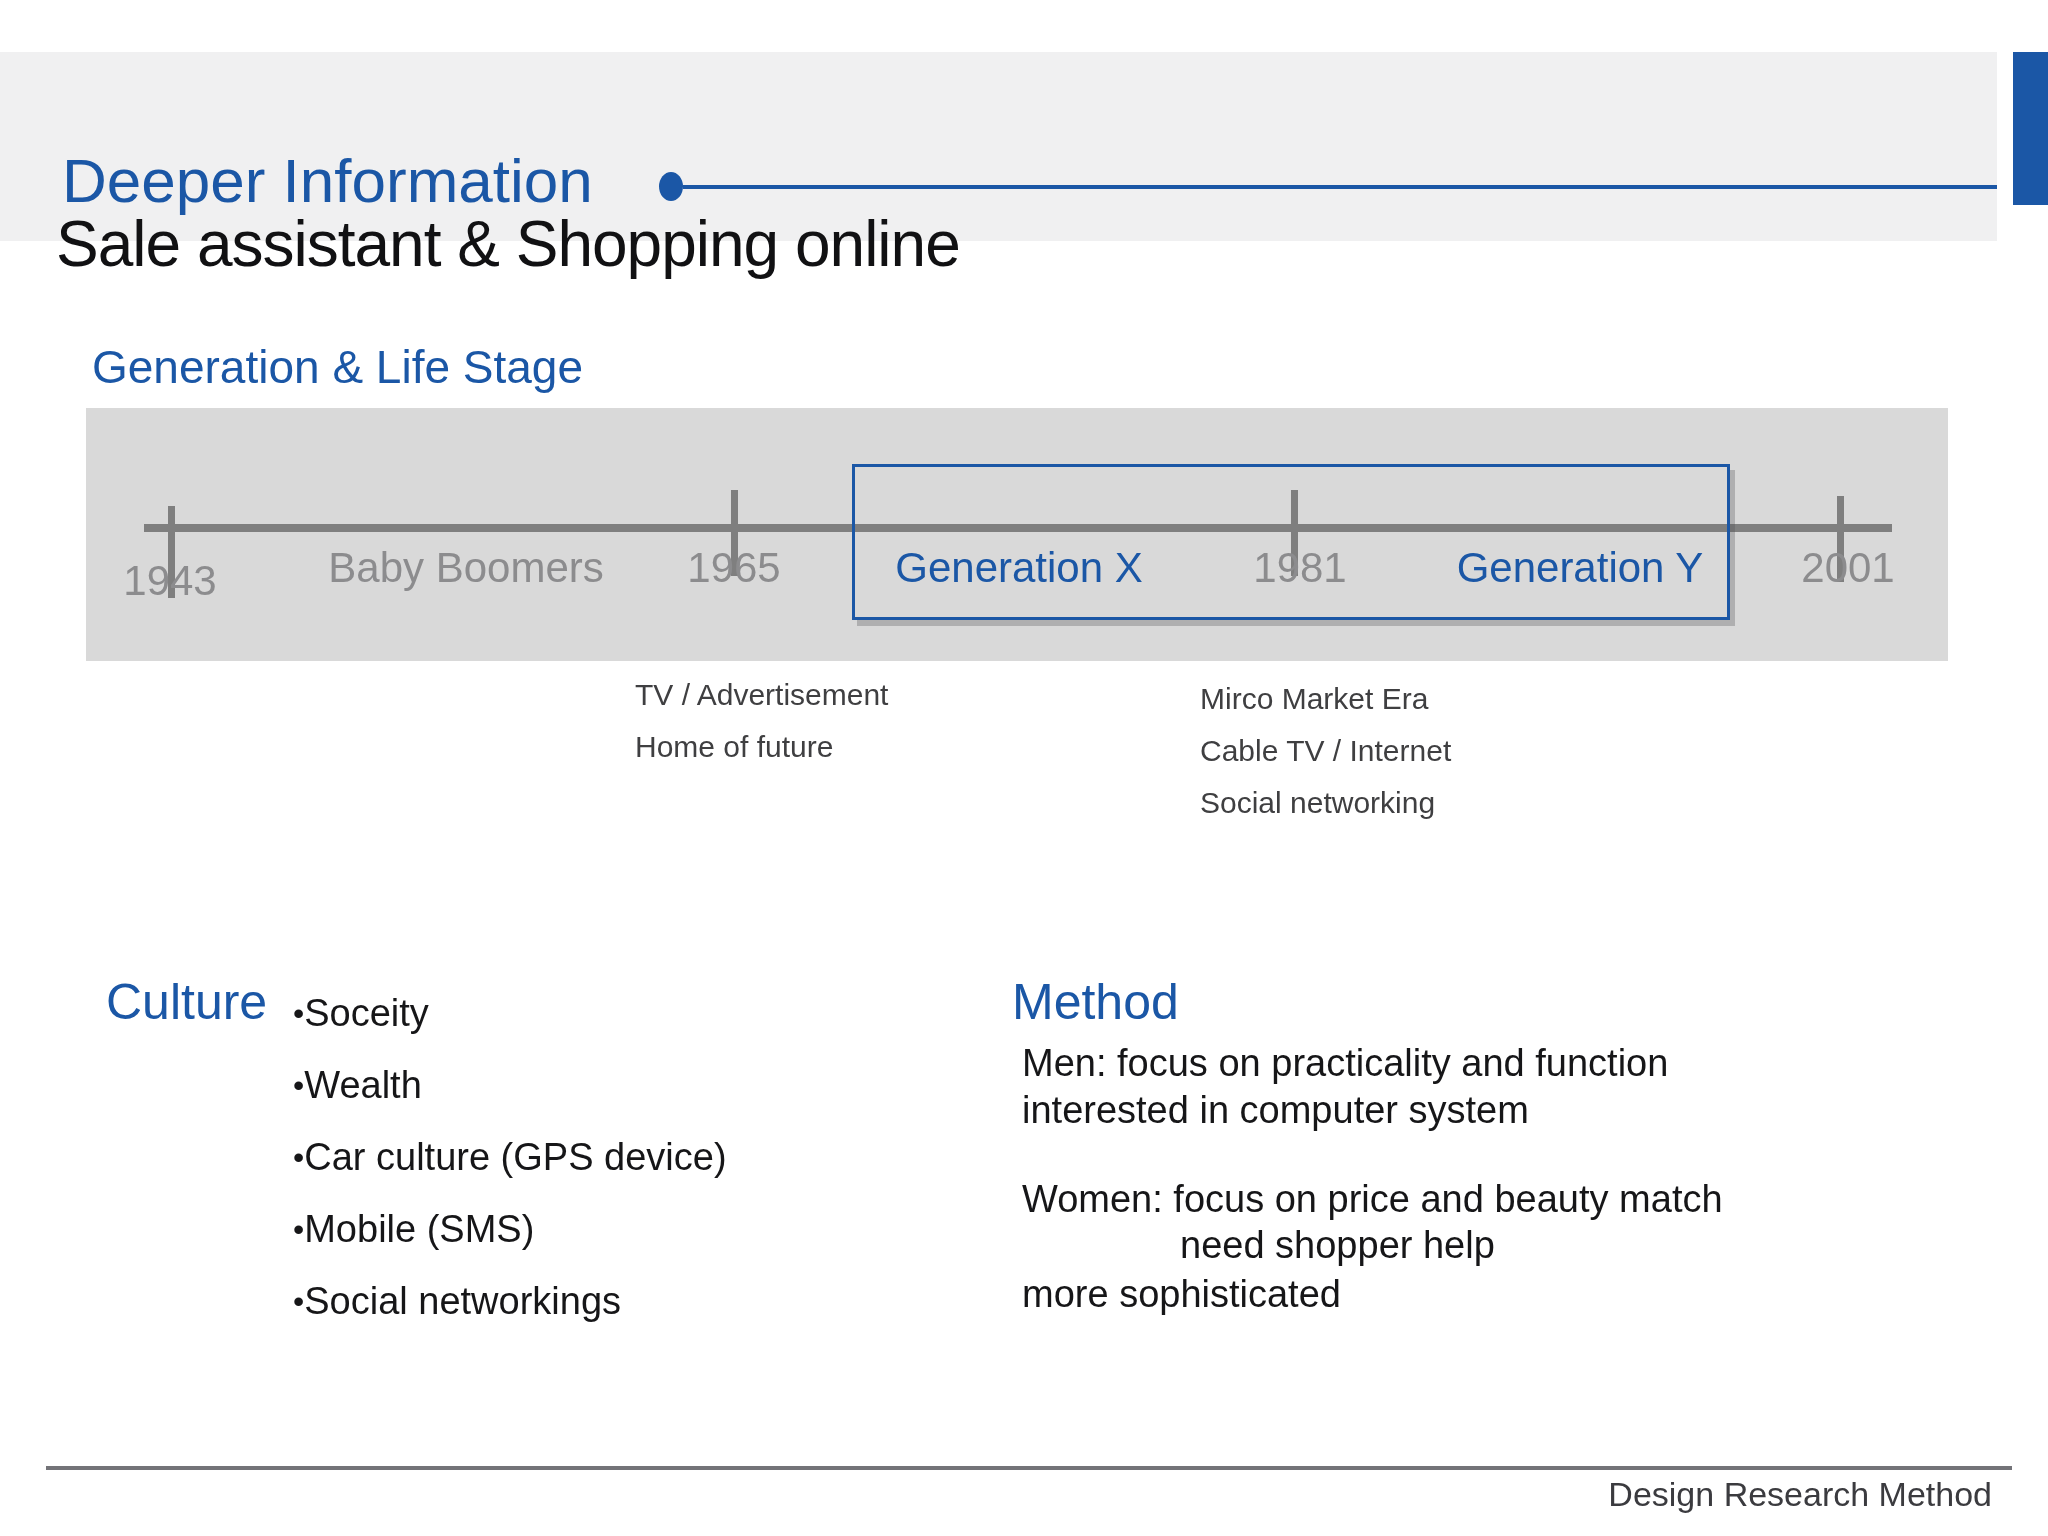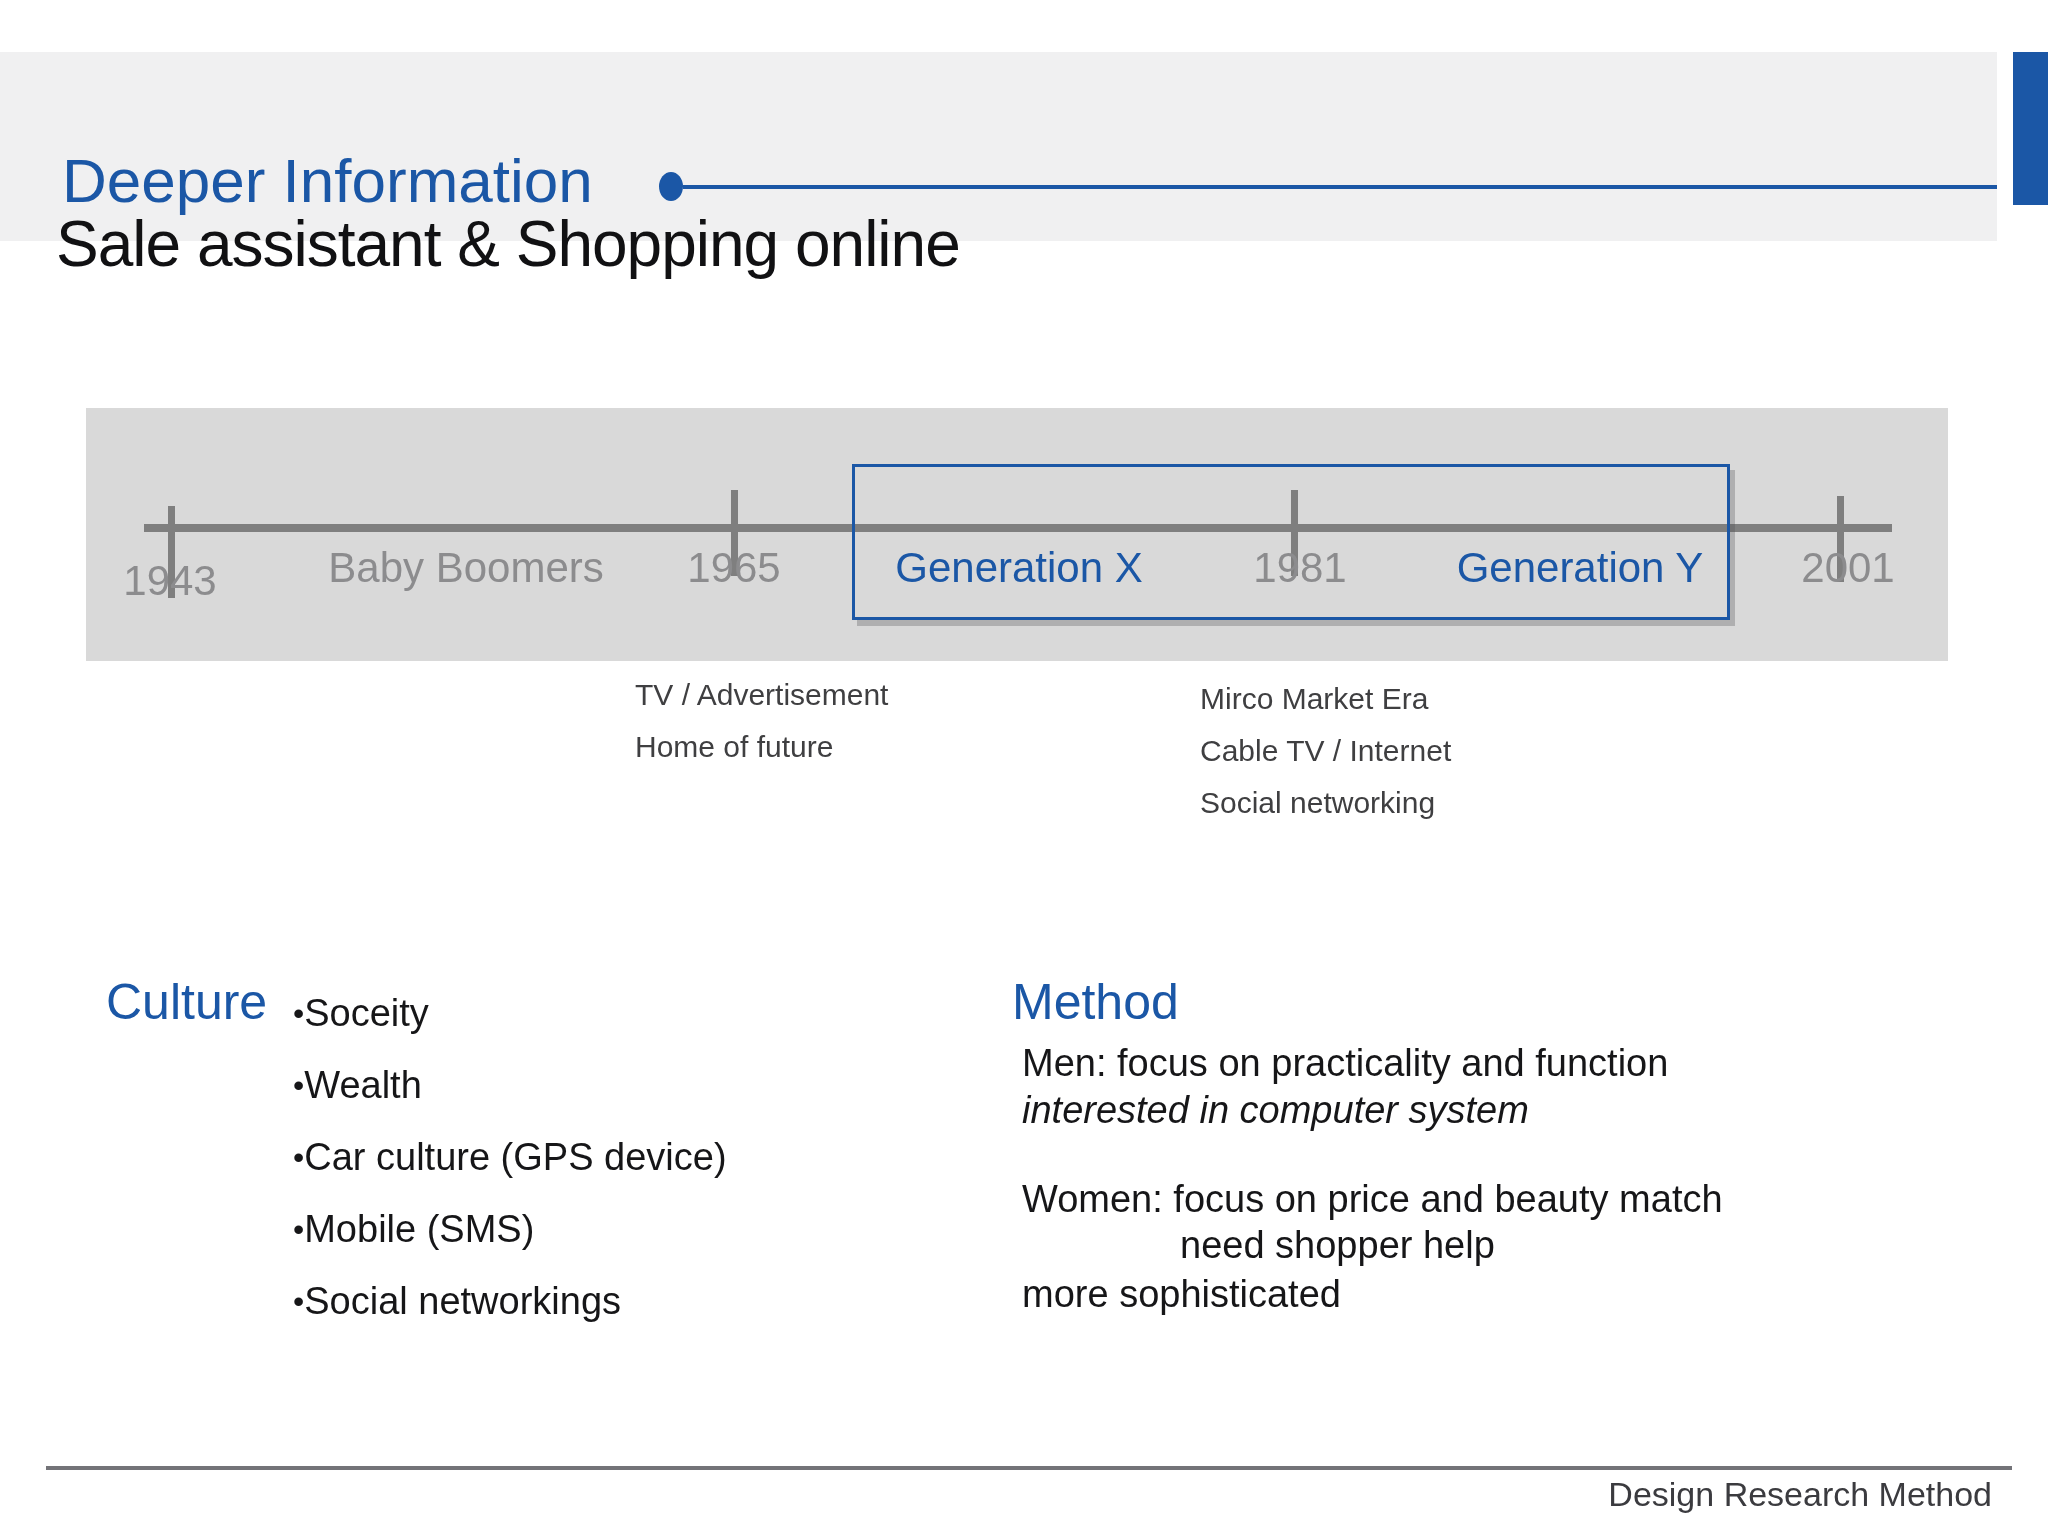--- a/index.html
+++ b/index.html
@@ -53,40 +53,41 @@
 
   
   .culture-heading{left:106px;top:977px;font-size:50px;color:var(--accent);}
   .bullet-row{position:absolute;left:293px;font-size:38px;color:var(--body);}
   .bullet-dot{font-size:32px;vertical-align:2px;}
   .b0{top:992px;}.b1{top:1064px;}.b2{top:1136px;}.b3{top:1208px;}.b4{top:1280px;}
 
   
   .gender-heading{left:1012px;top:977px;font-size:50px;color:var(--accent);}
   .gender-line{position:absolute;left:1022px;font-size:38px;color:var(--body);}
-  .g0{top:1042px;}.g1{top:1089px;font-style:italic;}.g2{top:1178px;}.g3{top:1224px;left:1180px;}.g4{top:1273px;}
+  .g0{top:1042px;}.g1{top:1089px;}.g2{top:1178px;}.g3{top:1224px;left:1180px;}.g4{top:1273px;}
 
   
   .footer-line{position:absolute;left:46px;top:1466px;width:1966px;height:4px;background:var(--fline);}
   .footer-text{right:56px;top:1477px;font-size:34px;color:var(--ftext);}
 </style>
 </head>
 <body>
 
 <div class="slide">
 
   <div class="header-band">
     <span class="abs header-title">Deeper Information</span>
     <span class="header-dot"></span>
     <span class="header-line"></span>
   </div>
   <div class="accent-bar"></div>
 
   <div class="abs title">Sale assistant &amp; Shopping online</div>
 
+  <div class="abs section-heading gen-heading">Generation &amp; Life Stage</div>
 
   <div class="timeline-box"></div>
   <div class="tl-line"></div>
   <div class="tl-tick tick-1945"></div>
   <div class="tl-tick tick-1965"></div>
   <div class="tl-tick tick-1981"></div>
   <div class="tl-tick tick-2001"></div>
 
   <span class="abs tl-label" style="left:170px;top:560px;">1943</span>
   <span class="abs tl-label" style="left:434px;top:547px;margin-left:32px;">Baby Boomers</span>

